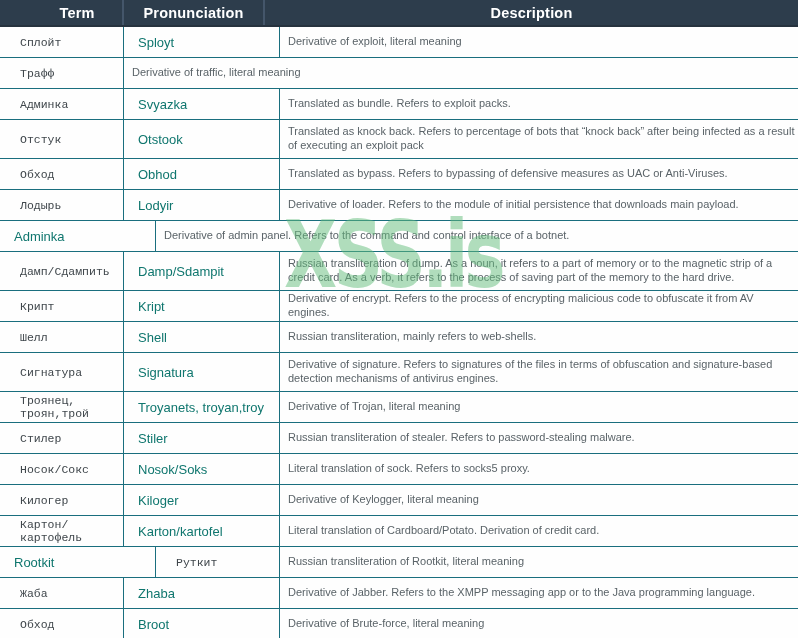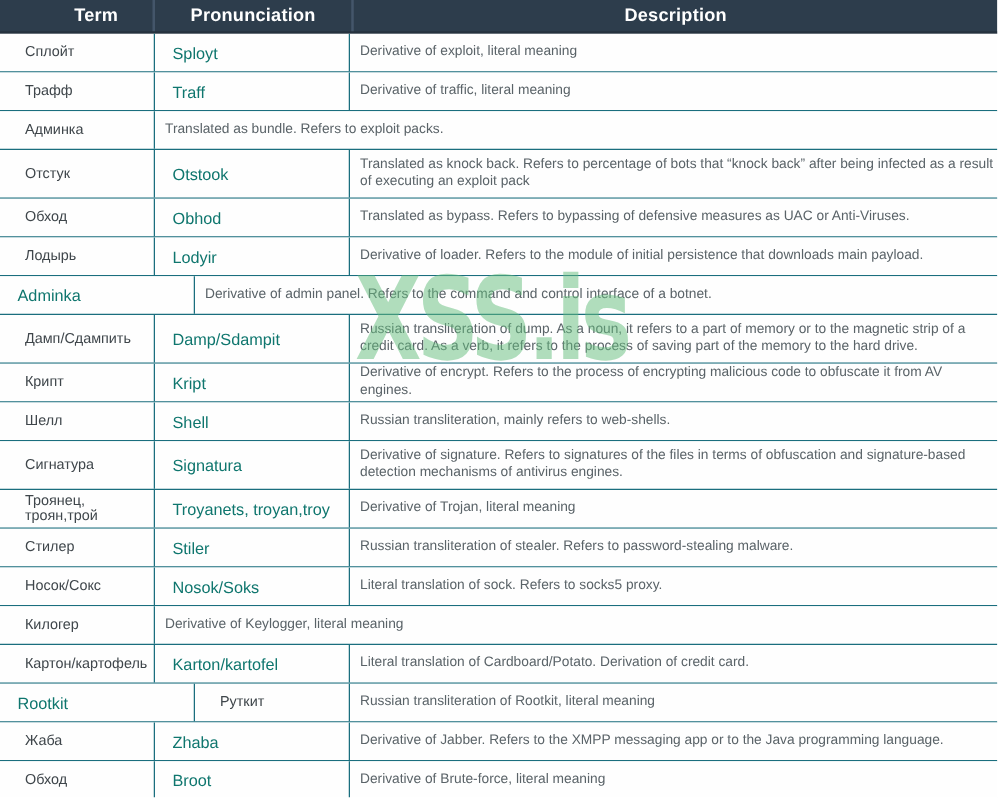--- a/index.html
+++ b/index.html
@@ -24,21 +24,21 @@
   .hcell {
     display: flex;
     align-items: center;
     justify-content: center;
     color: #ffffff;
     font-weight: bold;
     font-size: 14.5px;
     letter-spacing: 0.2px;
   }
   .hcell.w-term { width: 124px; border-right: 2px solid #44566a; padding-left: 32px; }
-  .hcell.w-pron { width: 159px; border-right: 2px solid #44566a; }
+  .hcell.w-pron { width: 141px; border-right: 2px solid #44566a; }
   .hcell.w-desc { flex: 1; }
 
   
   .trow {
     display: flex;
     align-items: stretch;
     border-bottom: 1px solid #1a6e7e;
     background: #fefefe;
   }
   .trow.h1 { height: 31px; }
@@ -48,20 +48,21 @@
     display: flex;
     align-items: center;
   }
   .c-term {
     width: 124px;
     padding-left: 20px;
     padding-right: 4px;
     border-right: 1px solid #1a6e7e;
     font-size: 11.5px;
     color: #3f464b;
+    font-family: Liberation Mono, monospace;
   }
   .c-pron {
     width: 156px;
     padding-left: 14px;
     padding-right: 4px;
     border-right: 1px solid #1a6e7e;
     font-size: 13px;
     color: #0f766e;
   }
   .c-desc {
@@ -103,26 +104,26 @@
   </div>
 
   <div class="trow h1">
     <div class="cell c-term">Сплойт</div>
     <div class="cell c-pron">Sployt</div>
     <div class="cell c-desc">Derivative of exploit, literal meaning</div>
   </div>
 
   <div class="trow h1">
     <div class="cell c-term">Трафф</div>
-    <div class="cell c-pron">Traff</div>
     <div class="cell c-desc">Derivative of traffic, literal meaning</div>
   </div>
 
   <div class="trow h1">
     <div class="cell c-term">Админка</div>
+    <div class="cell c-pron">Svyazka</div>
     <div class="cell c-desc">Translated as bundle. Refers to exploit packs.</div>
   </div>
 
   <div class="trow h2">
     <div class="cell c-term">Отстук</div>
     <div class="cell c-pron">Otstook</div>
     <div class="cell c-desc">Translated as knock back. Refers to percentage of bots that “knock back” after being infected as a result of executing an exploit pack</div>
   </div>
 
   <div class="trow h1">
@@ -179,20 +180,21 @@
   </div>
 
   <div class="trow h1">
     <div class="cell c-term">Носок/Сокс</div>
     <div class="cell c-pron">Nosok/Soks</div>
     <div class="cell c-desc">Literal translation of sock. Refers to socks5 proxy.</div>
   </div>
 
   <div class="trow h1">
     <div class="cell c-term">Килогер</div>
+    <div class="cell c-pron">Kiloger</div>
     <div class="cell c-desc">Derivative of Keylogger, literal meaning</div>
   </div>
 
   <div class="trow h1">
     <div class="cell c-term">Картон/картофель</div>
     <div class="cell c-pron">Karton/kartofel</div>
     <div class="cell c-desc">Literal translation of Cardboard/Potato. Derivation of credit card.</div>
   </div>
 
   <div class="trow h1">

